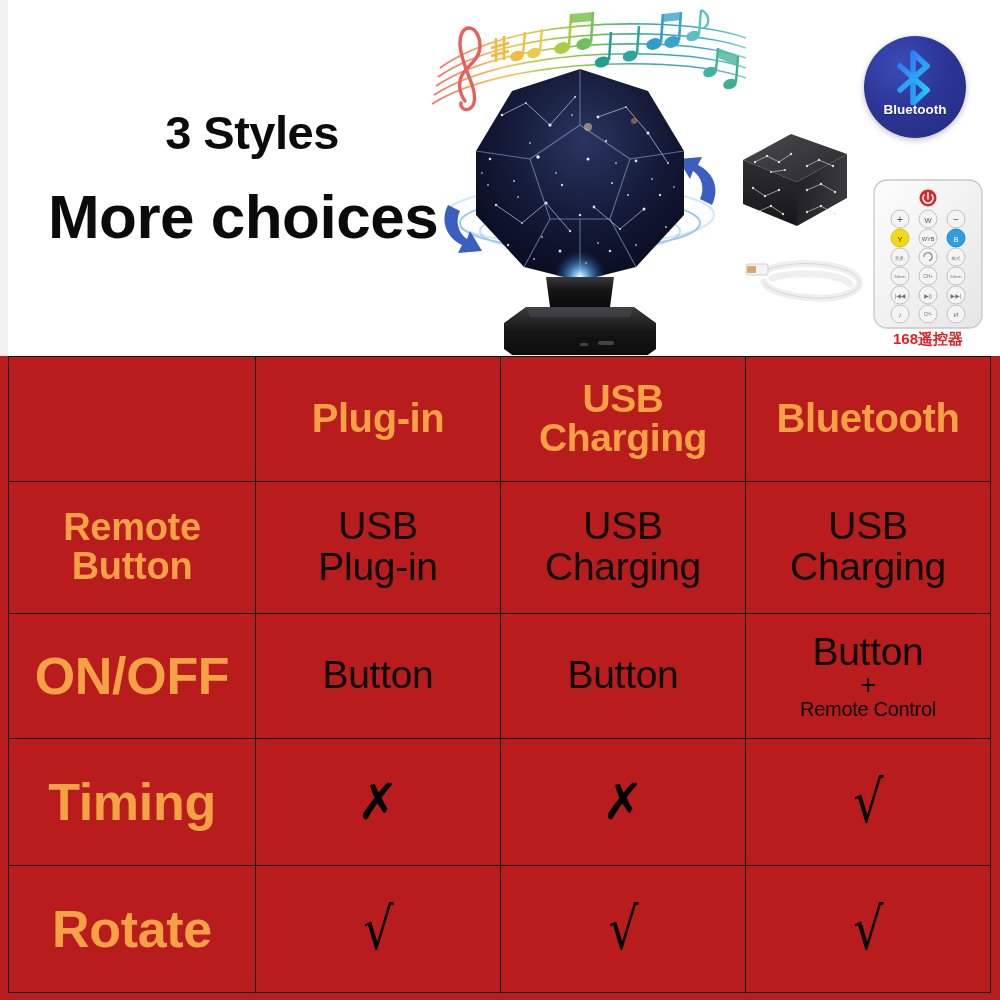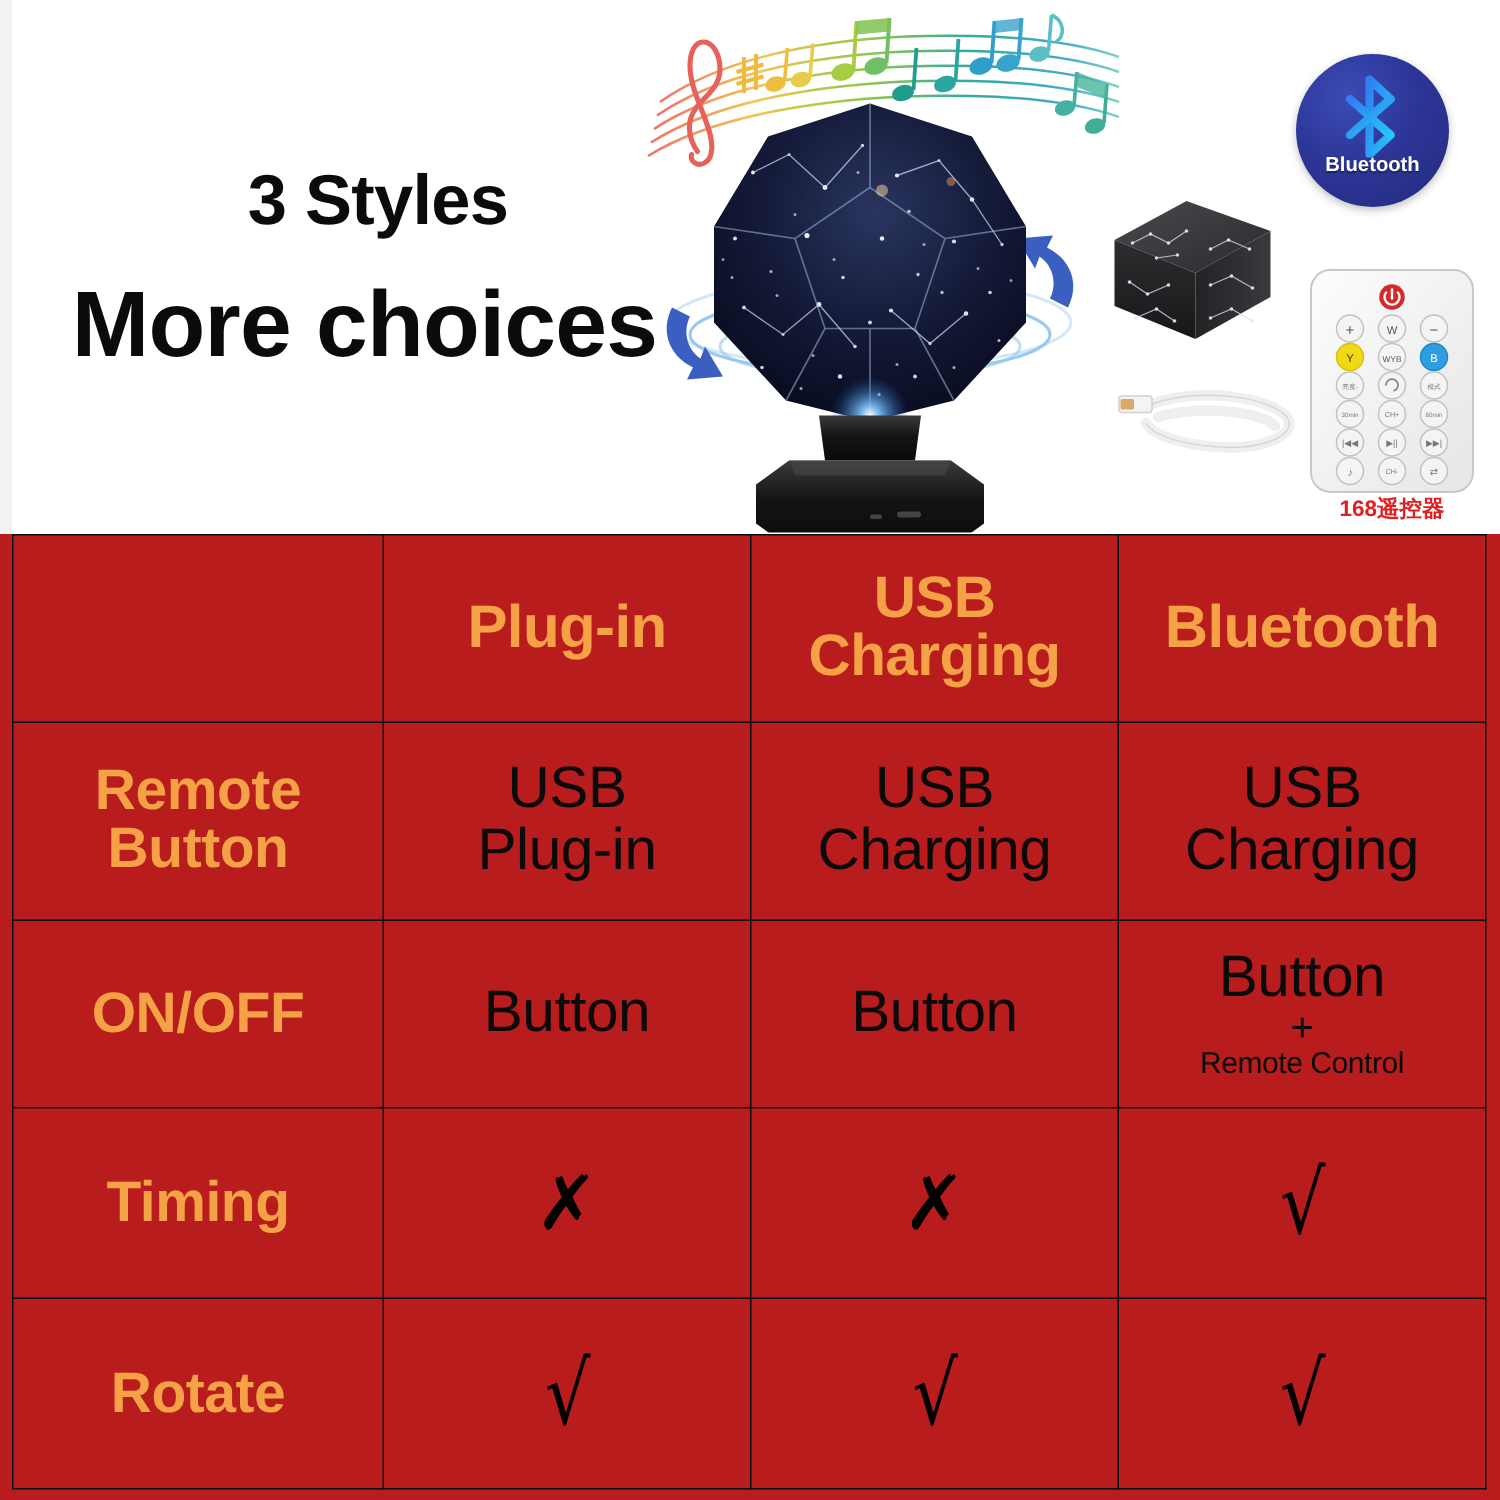--- a/index.html
+++ b/index.html
@@ -97,21 +97,21 @@
     font-weight: bold;
     font-size: 40px;
     line-height: 0.99;
     letter-spacing: -0.4px;
   }
   .hdr-orange.two-line { font-size: 39px; }
 
   .rowlabel {
     color: #F5A247;
     font-weight: bold;
-    font-size: 38px;
+    font-size: 52px;
     line-height: 1.0;
     letter-spacing: -0.3px;
   }
   .rowlabel.two-line { font-size: 38px; line-height: 1.03; }
 
   .cellval {
     color: #0a0a0a;
     font-size: 39px;
     line-height: 1.05;
     letter-spacing: -0.3px;

